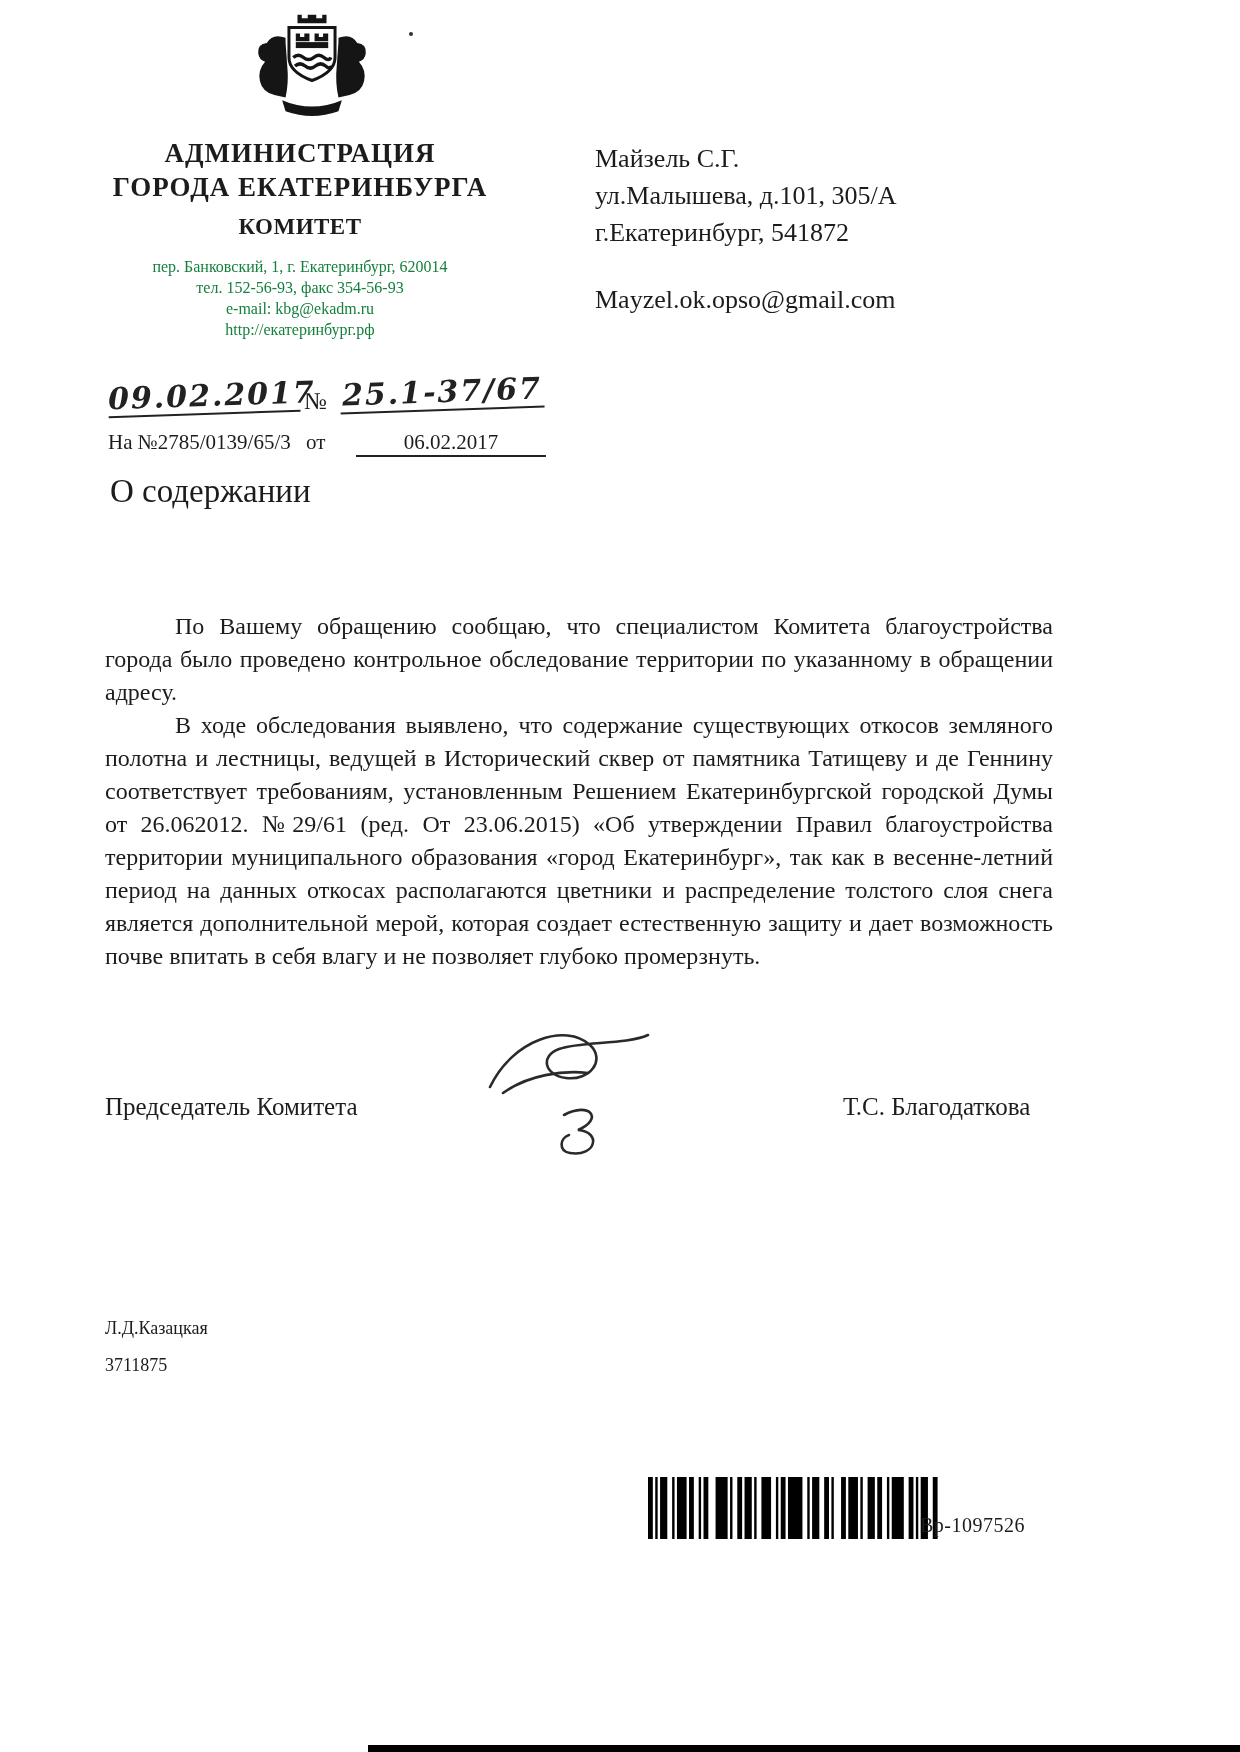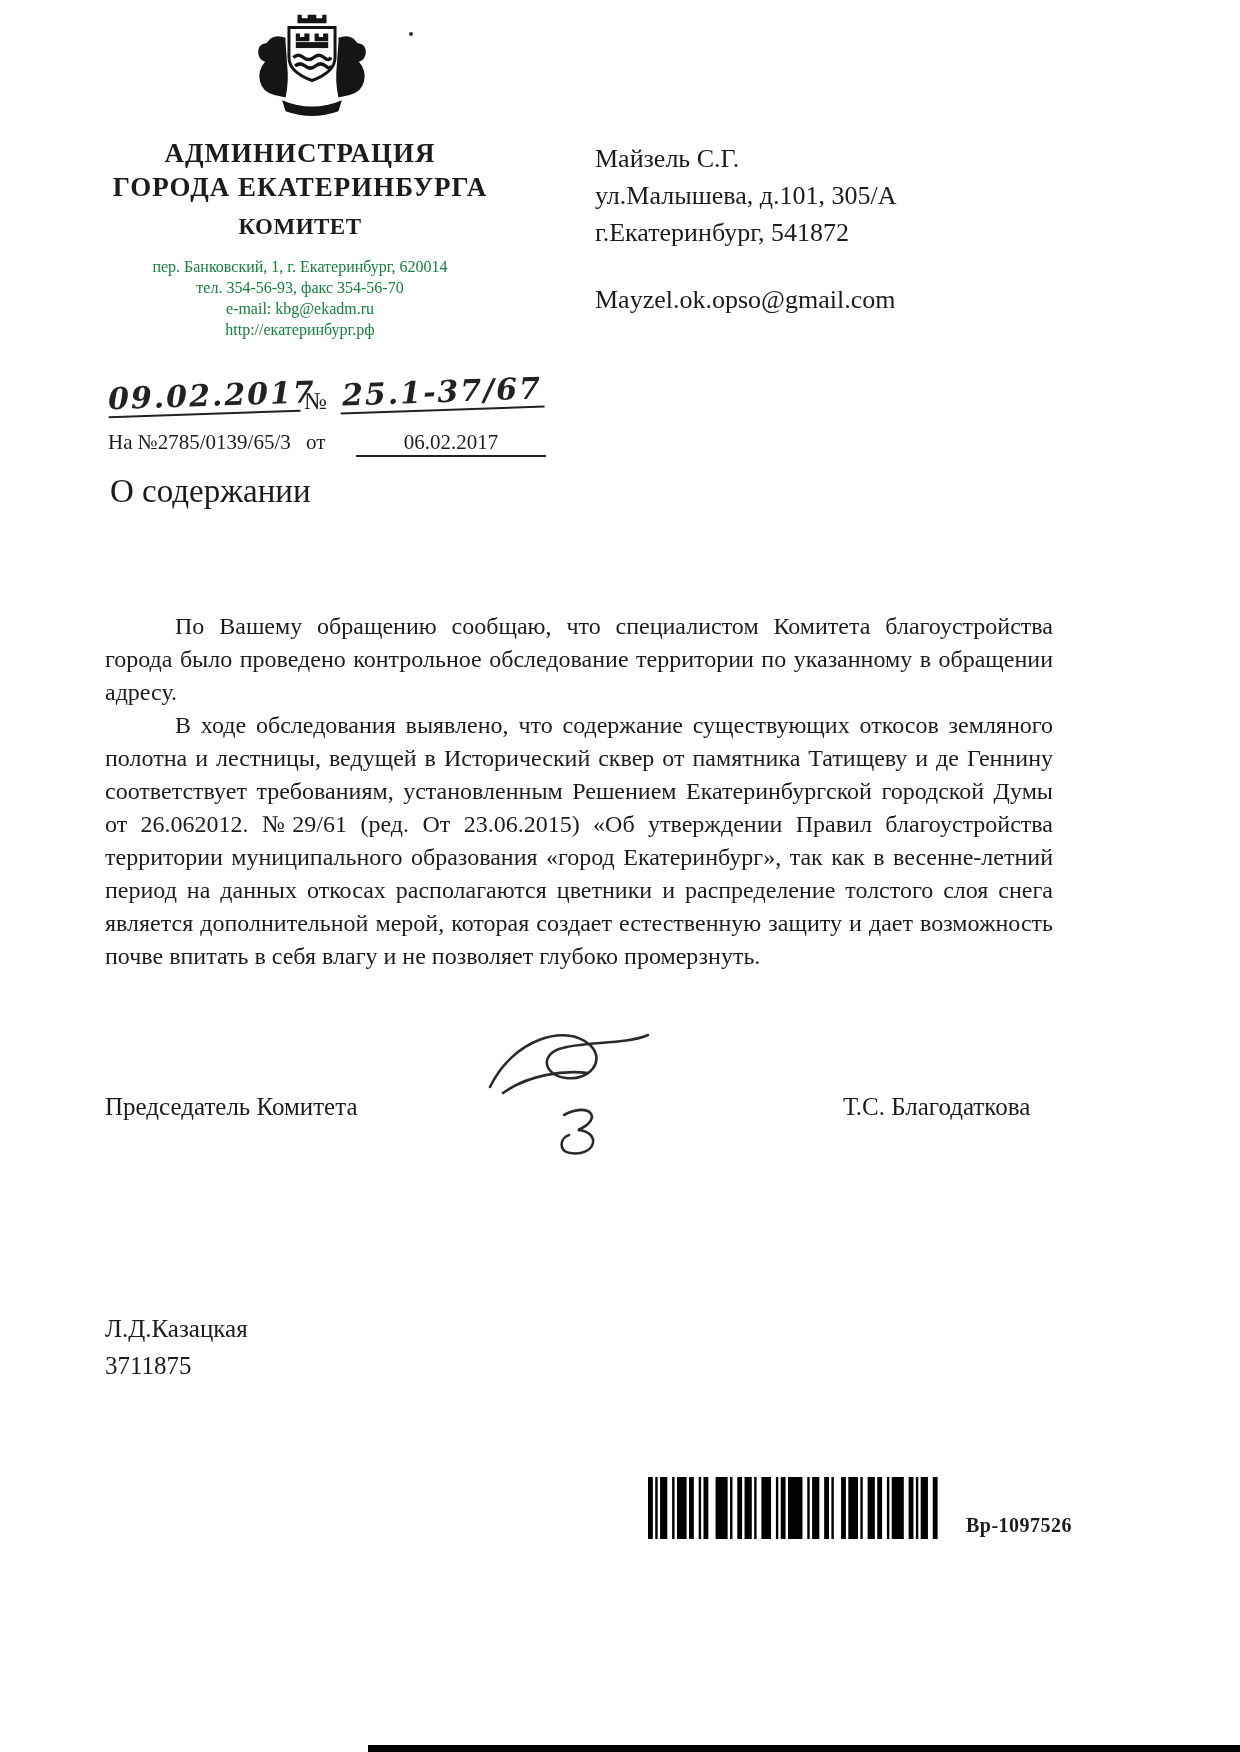--- a/index.html
+++ b/index.html
@@ -40,24 +40,24 @@
   .ref-row2 .in-date { position:absolute; left:248px; top:0; width:190px; }
   
   .subject { position:absolute; left:110px; top:473px; font-size:33px; }
   .body-text { position:absolute; left:105px; top:610px; width:948px; font-size:24px; line-height:33px; text-align:justify; }
   .body-text p { text-indent:70px; }
   
   .sig-title { position:absolute; left:105px; top:1093px; font-size:25px; }
   .sig-img { position:absolute; left:468px; top:1015px; width:215px; height:160px; }
   .sig-name { position:absolute; left:843px; top:1093px; font-size:25px; }
   
-  .executor { position:absolute; left:105px; top:1310px; font-size:25px; line-height:37px; }
+  .executor { position:absolute; left:105px; top:1310px; font-size:18px; line-height:37px; }
   
   .barcode { position:absolute; left:648px; top:1477px; width:292px; height:62px; }
-  .barcode-label { position:absolute; left:966px; top:1514px; font-size:20px; letter-spacing:0.5px;font-weight:bold; }
+  .barcode-label { position:absolute; left:920px; top:1514px; font-size:20px; letter-spacing:0.5px; }
   
   .scan-strip { position:absolute; left:368px; bottom:0; width:872px; height:7px; background:#000; }
   .scan-dot { position:absolute; left:409px; top:32px; width:4px; height:4px; background:#333; border-radius:50%; }
 </style>
 </head>
 <body>
 
 <div class="page">
 
   <svg class="emblem" viewBox="0 0 150 130" xmlns="http://www.w3.org/2000/svg" aria-hidden="true">
@@ -82,21 +82,21 @@
     </g>
   </svg>
   <span class="scan-dot"></span>
 
   <div class="letterhead">
     <div class="lh-org">АДМИНИСТРАЦИЯ</div>
     <div class="lh-org">ГОРОДА  ЕКАТЕРИНБУРГА</div>
     <div class="lh-dept">КОМИТЕТ</div>
     <div class="lh-contacts">
       <div>пер. Банковский, 1, г. Екатеринбург, 620014</div>
-      <div>тел. 354-56-93, факс 354-56-70</div>
+      <div>тел. 152-56-93, факс 354-56-93</div>
       <div>e-mail: kbg@ekadm.ru</div>
       <div>http://екатеринбург.рф</div>
     </div>
   </div>
 
   <div class="recipient">
     <div>Майзель С.Г.</div>
     <div>ул.Малышева, д.101, 305/А</div>
     <div>г.Екатеринбург, 541872</div>
     <div class="email-line">Mayzel.ok.opso@gmail.com</div>

